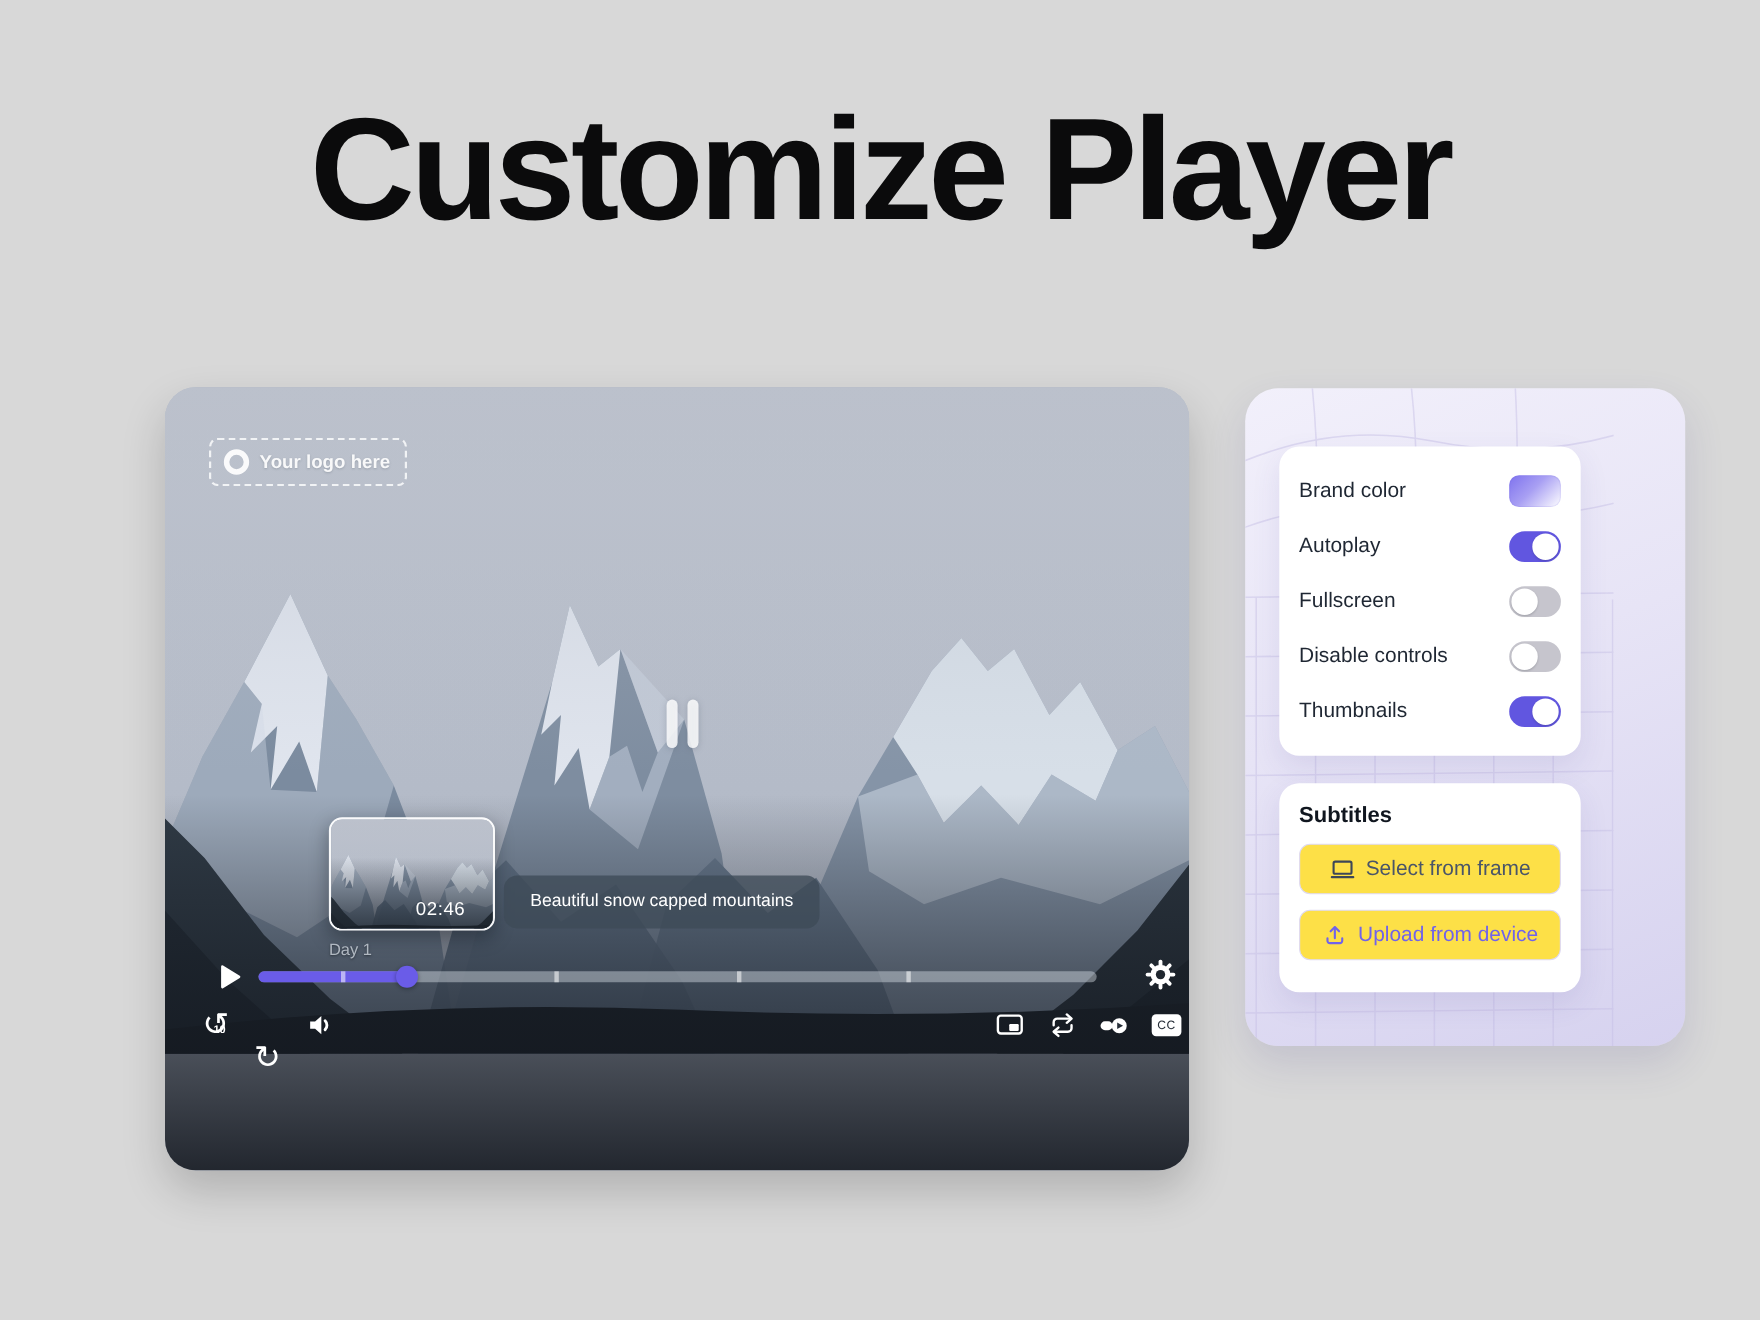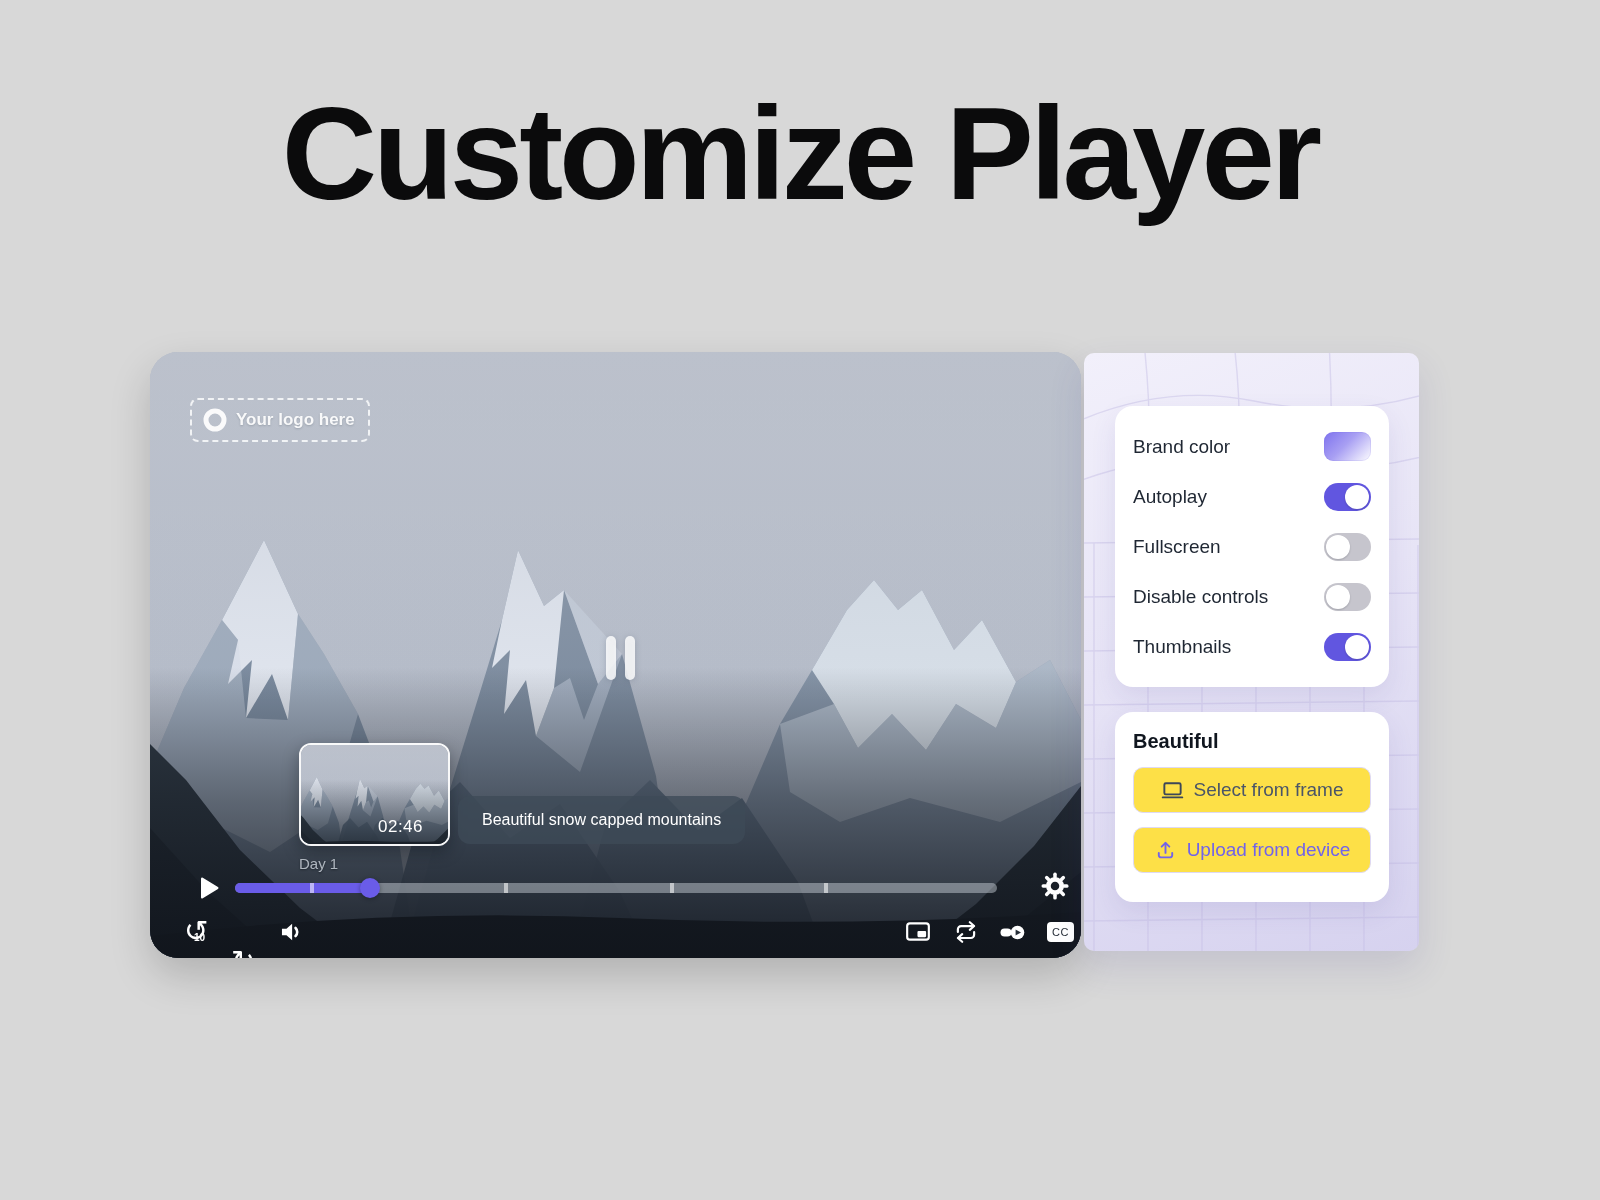--- a/index.html
+++ b/index.html
@@ -12,21 +12,21 @@
   }
   
   .page-title {
     position:absolute; left:0; top:78px; width:1600px;
     text-align:center;
     font-size:132px; font-weight:700; letter-spacing:-4px;
     color:#0b0b0c;
   }
   
   .player {
-    position:absolute; left:150px; top:352px; width:931px; height:606px;
+    position:absolute; left:150px; top:352px; width:931px; height:712px;
     border-radius:28px; overflow:hidden;
     box-shadow:0 18px 40px rgba(0,0,0,0.18);
     background:#aeb6c4;
   }
   .player svg.scene { position:absolute; left:0; top:0; width:931px; height:606px; display:block; }
   .player .shade {
     position:absolute; inset:0;
     background:linear-gradient(to bottom, rgba(16,20,27,0) 52%, rgba(16,20,27,0.45) 74%, rgba(15,19,26,0.88) 100%);
   }
   
@@ -96,22 +96,22 @@
   .skip { position:relative; width:30px; height:30px; }
   .skip .arrow { position:absolute; left:0; top:-3px; font-size:29px; line-height:30px; font-family:"DejaVu Sans",sans-serif; }
   .skip .num { position:absolute; left:52%; top:60%; transform:translate(-50%,-50%); font-size:10px; font-weight:700; }
   .cc-badge {
     width:27px; height:20px; border-radius:4px; background:#fff;
     color:#262e38; font-size:11px; font-weight:400; letter-spacing:0.5px;
     display:flex; align-items:center; justify-content:center;
   }
   
   .panel {
-    position:absolute; left:1084px; top:353px; width:335px; height:598px;
-    border-radius:10px; overflow:hidden;
+    position:absolute; left:1132px; top:353px; width:400px; height:598px;
+    border-radius:30px; overflow:hidden;
     background:linear-gradient(158deg, #f2f0fb 0%, #e7e4f6 45%, #d6d2ef 100%);
     box-shadow:0 16px 36px rgba(70,62,140,0.14);
   }
   .panel svg.grid { position:absolute; inset:0; }
   .card {
     position:absolute; left:31px; width:274px; background:#fff; border-radius:18px;
     box-shadow:0 10px 26px rgba(72,62,145,0.10);
   }
   .card.settings { top:53px; height:281px; display:flex; flex-direction:column; justify-content:space-evenly; padding:4px 18px; }
   .setting-row { display:flex; align-items:center; justify-content:space-between; }
@@ -337,21 +337,21 @@
     </div>
     <div class="setting-row">
       <span class="setting-label">Thumbnails</span>
       <span class="toggle on">
           <span class="knob"></span>
         </span>
     </div>
   </div>
 
   <div class="card thumbs">
-    <div class="thumbs-heading">Beautiful</div>
+    <div class="thumbs-heading">Subtitles</div>
     <button class="thumb-btn frame">
       <svg width="23" height="23" viewBox="0 0 24 24">
         <rect x="3.5" y="4.5" width="17" height="11.5" rx="1.5" fill="none" stroke="#3d4758" stroke-width="2"></rect>
         <path d="M1.8 19.2 h20.4" stroke="#3d4758" stroke-width="2" stroke-linecap="round"></path>
       </svg>
       <span>Select from frame</span>
     </button>
     <button class="thumb-btn upload">
       <svg width="23" height="23" viewBox="0 0 24 24">
         <g fill="none" stroke="#7163ea" stroke-width="2" stroke-linecap="round" stroke-linejoin="round">

